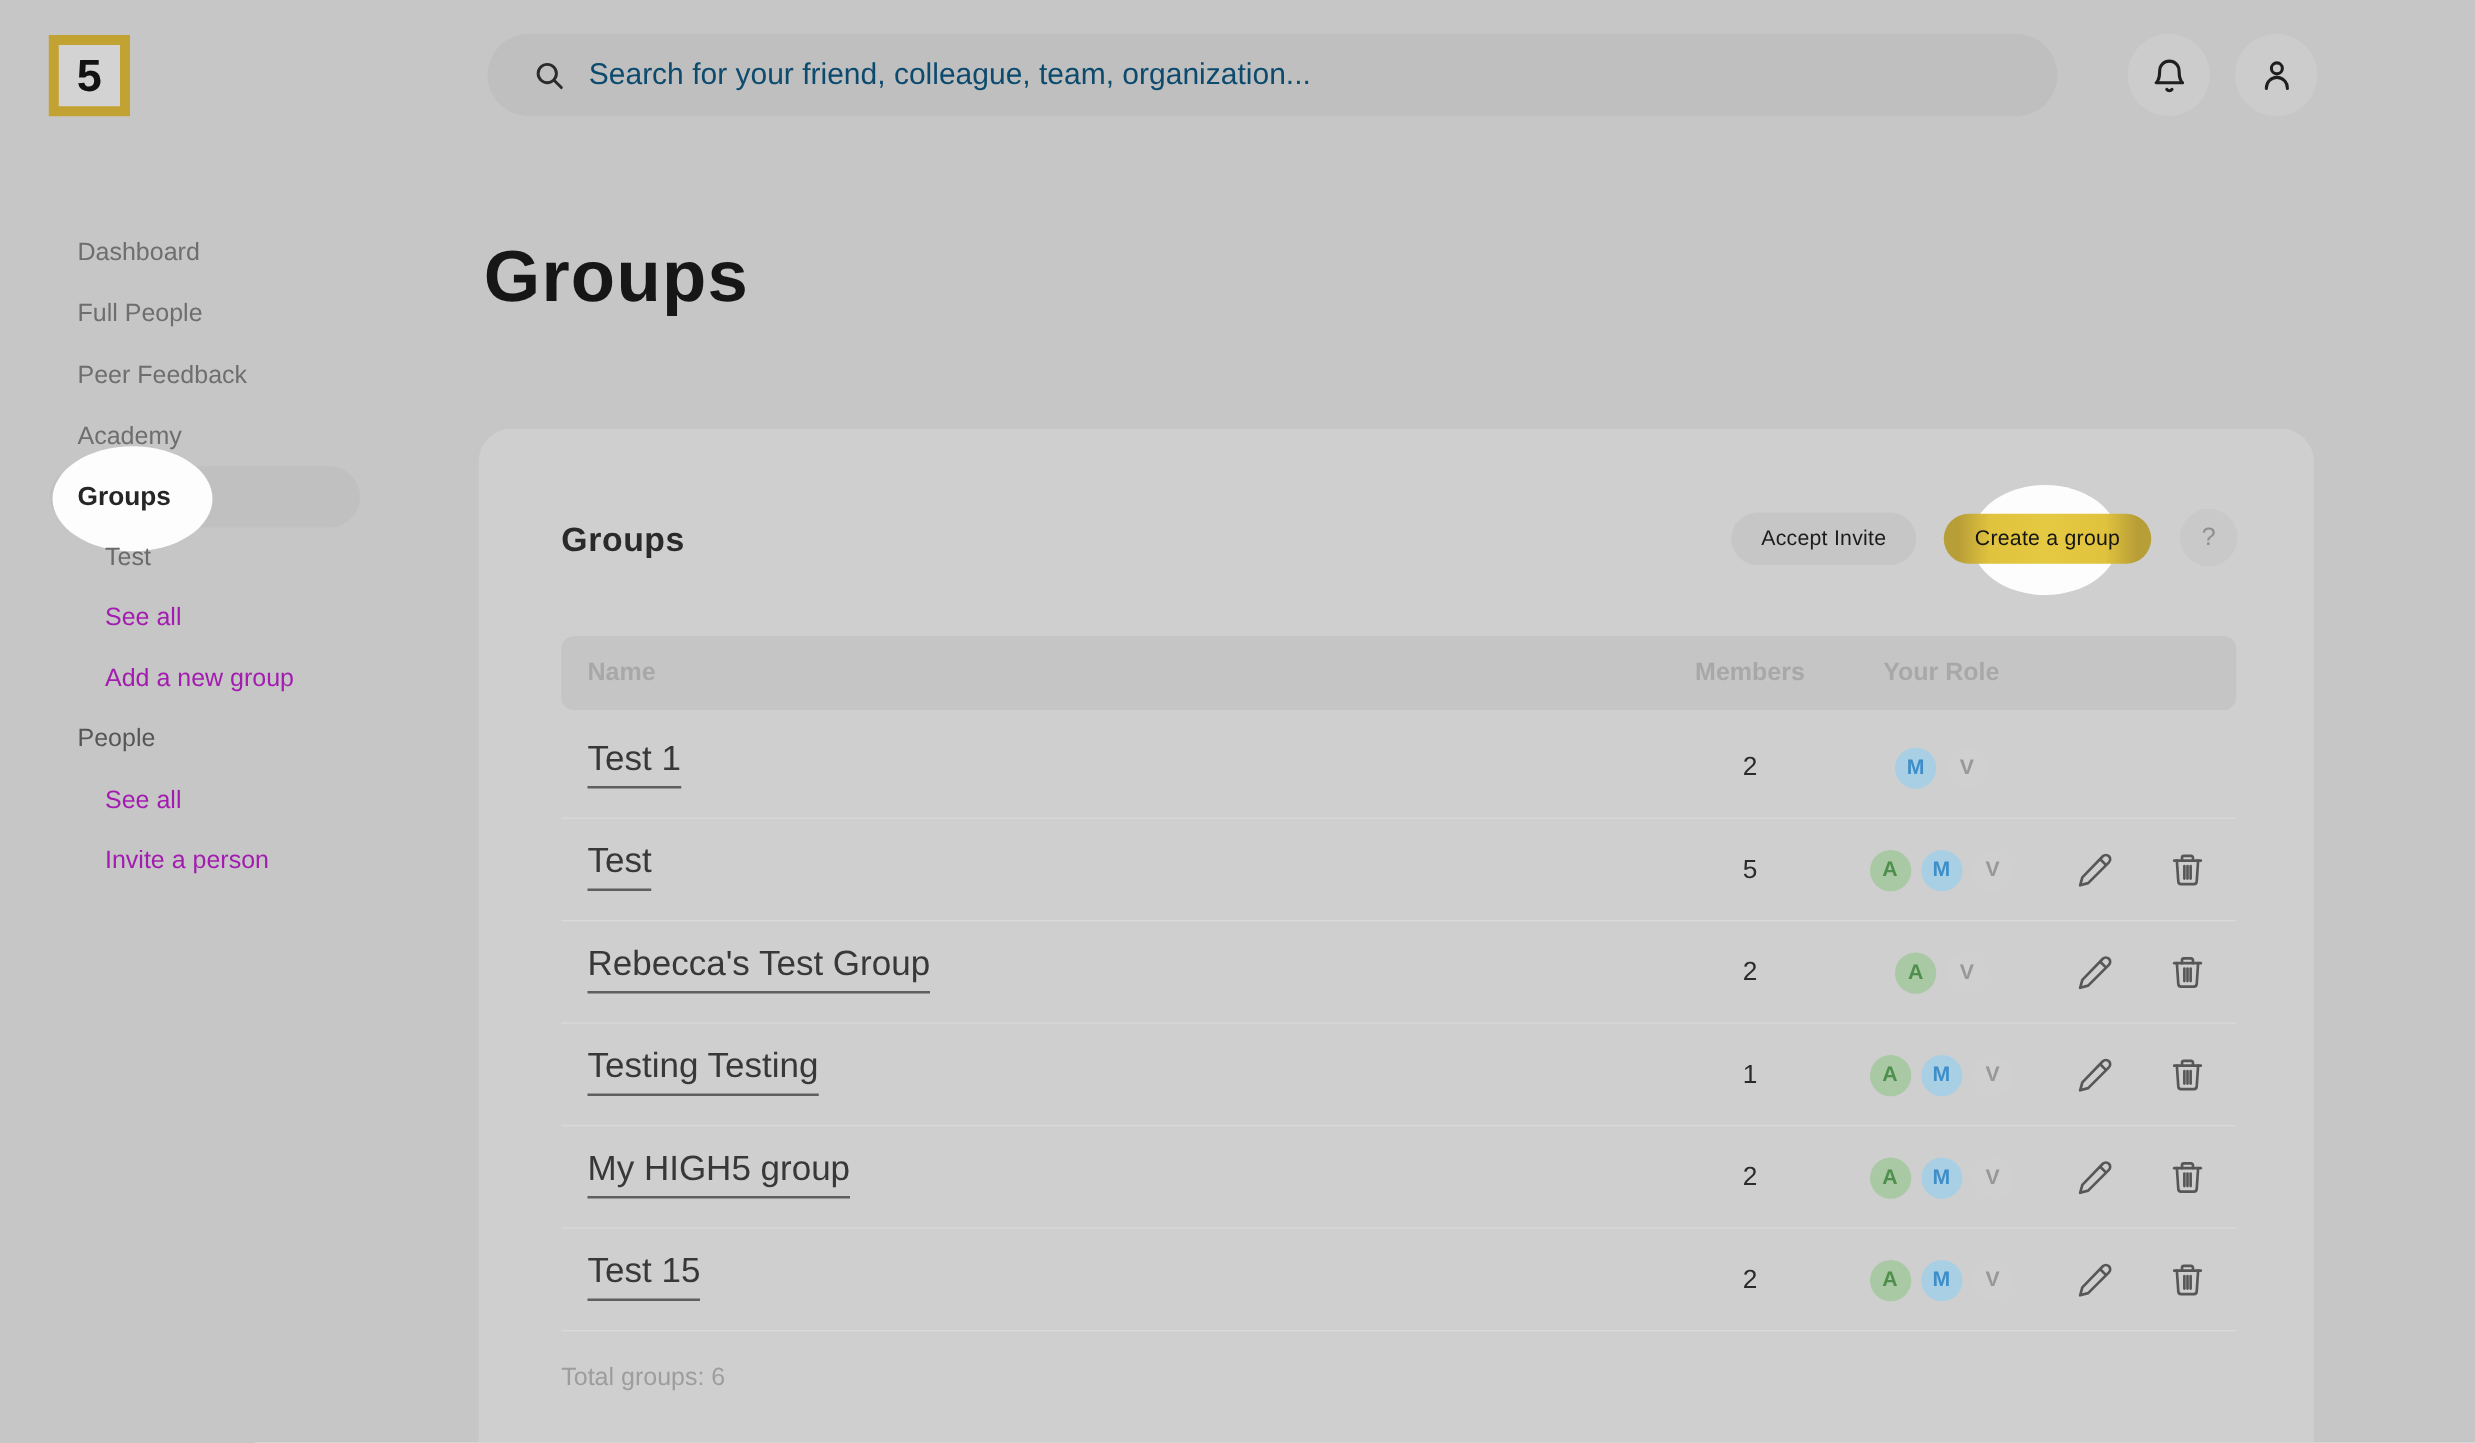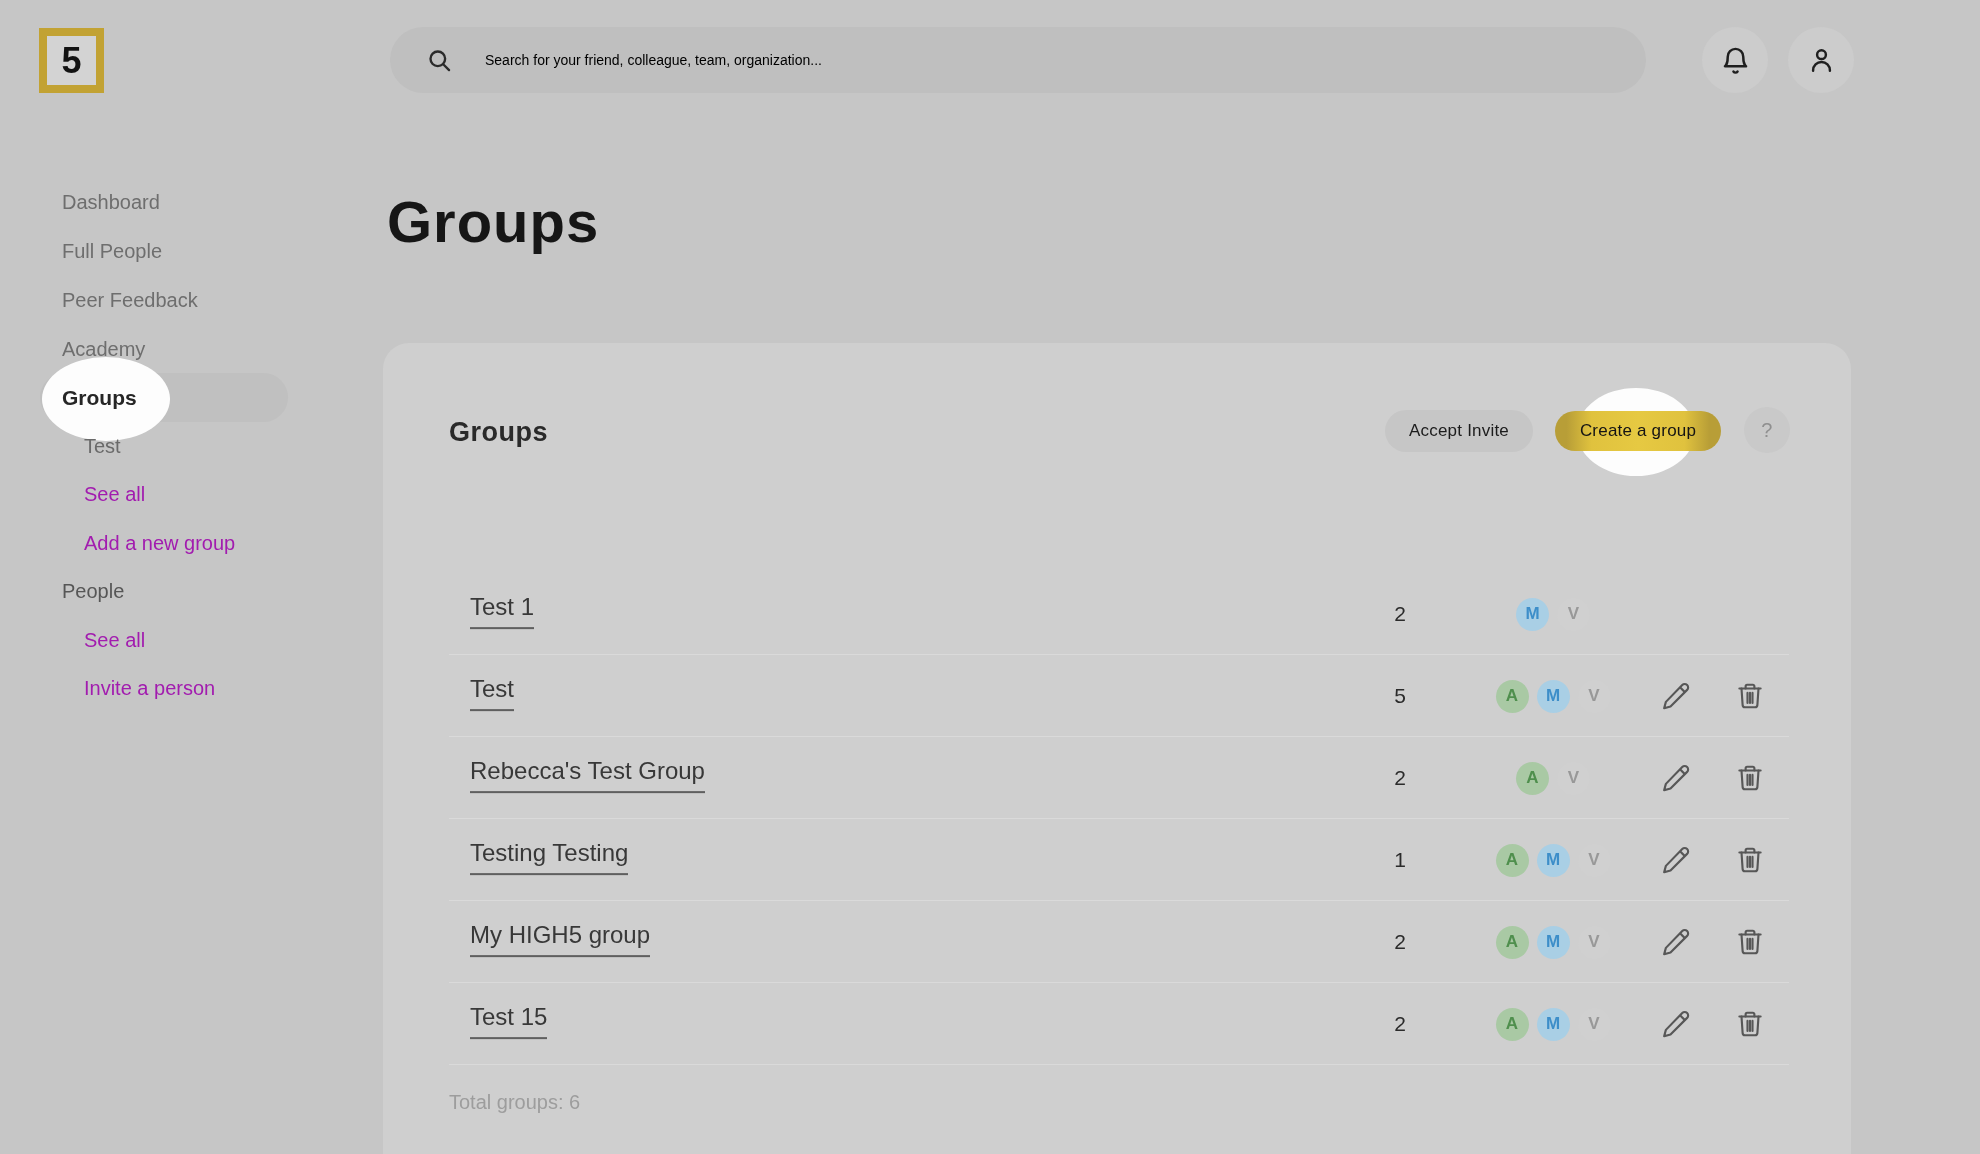--- a/index.html
+++ b/index.html
@@ -6,21 +6,21 @@
   body{font-family:"Liberation Sans","DejaVu Sans",sans-serif;}
   .screen{position:relative;width:1980px;height:1154px;background:#c6c6c6;overflow:hidden;}
 
   
   .logo{position:absolute;left:39px;top:28px;width:65px;height:65px;box-sizing:border-box;
         border:8px solid #c2a233;background:#d3d3d3;display:flex;align-items:center;justify-content:center;}
   .logo span{font-size:36px;font-weight:800;color:#121212;line-height:1;}
   .search{position:absolute;left:390px;top:27px;width:1256px;height:66px;border-radius:33px;
           background:#bfbfbf;display:flex;align-items:center;padding-left:36px;box-sizing:border-box;}
   .search svg{flex:0 0 auto;}
-  .search .ph{margin-left:32px;font-size:14px;color:#000000;}
+  .search .ph{margin-left:18px;font-size:24px;color:#0c4a6e;}
   .iconcircle{position:absolute;top:27px;width:66px;height:66px;border-radius:50%;background:#cccccc;
               display:flex;align-items:center;justify-content:center;}
   .iconcircle.bell{left:1702px;}
   .iconcircle.person{left:1788px;}
 
   
   .nav-item{position:absolute;left:62px;height:48px;display:flex;align-items:center;
             font-size:20px;color:#6e6e6e;white-space:nowrap;}
   .nav-item.sub{left:84px;}
   .nav-item.subdark{color:#6a6a6a;}
@@ -46,21 +46,21 @@
             color:#8f8f8f;font-size:20px;}
 
   
   .thead{position:absolute;left:66px;top:166px;width:1340px;height:59px;border-radius:10px;background:#c5c5c5;}
   .thead .col{position:absolute;top:0;height:59px;display:flex;align-items:center;
               font-size:20px;font-weight:600;color:#a8a8a8;}
   .col.name{left:21px;}
   .col.members{left:889px;width:124px;justify-content:center;}
   .col.role{left:1022px;width:164px;justify-content:center;}
   .trow{position:absolute;left:66px;width:1340px;height:82px;border-bottom:1px solid #dadada;box-sizing:border-box;}
-  .gname{position:absolute;left:21px;top:50%;transform:translateY(-58%);font-size:24px;color:#383838;
+  .gname{position:absolute;left:21px;top:50%;transform:translateY(-58%);font-size:28px;color:#383838;
          border-bottom:2px solid #5f5f5f;padding-bottom:6px;white-space:nowrap;}
   .gmembers{position:absolute;left:889px;top:0;width:124px;height:82px;display:flex;align-items:center;
             justify-content:center;font-size:21px;color:#2b2b2b;}
   .groles{position:absolute;left:1022px;top:0;width:164px;height:82px;display:flex;align-items:center;
           justify-content:center;gap:8px;}
   .badge{width:33px;height:33px;border-radius:50%;display:flex;align-items:center;justify-content:center;
          font-size:17px;font-weight:700;}
   .role-a{background:#a9c9a4;color:#4f8f4d;}
   .role-m{background:#a9cfe5;color:#3d8ec9;}
   .role-v{background:#d0d0d0;color:#989898;}
@@ -120,20 +120,25 @@
   <div class="page-title">Groups</div>
 
   <div class="card">
     <div class="card-title">Groups</div>
 
     <div class="btn accept">Accept Invite</div>
     <div class="spot create"></div>
     <div class="btn create">Create a group</div>
     <div class="btn help">?</div>
 
+    <div class="thead">
+      <div class="col name">Name</div>
+      <div class="col members">Members</div>
+      <div class="col role">Your Role</div>
+    </div>
 
     <div class="trow" style="top:230px">
       <span class="gname">Test 1</span>
       <span class="gmembers">2</span>
       <span class="groles">
         <span class="badge role-m">M</span>
         <span class="badge role-v">V</span>
       </span>
     </div>
 

